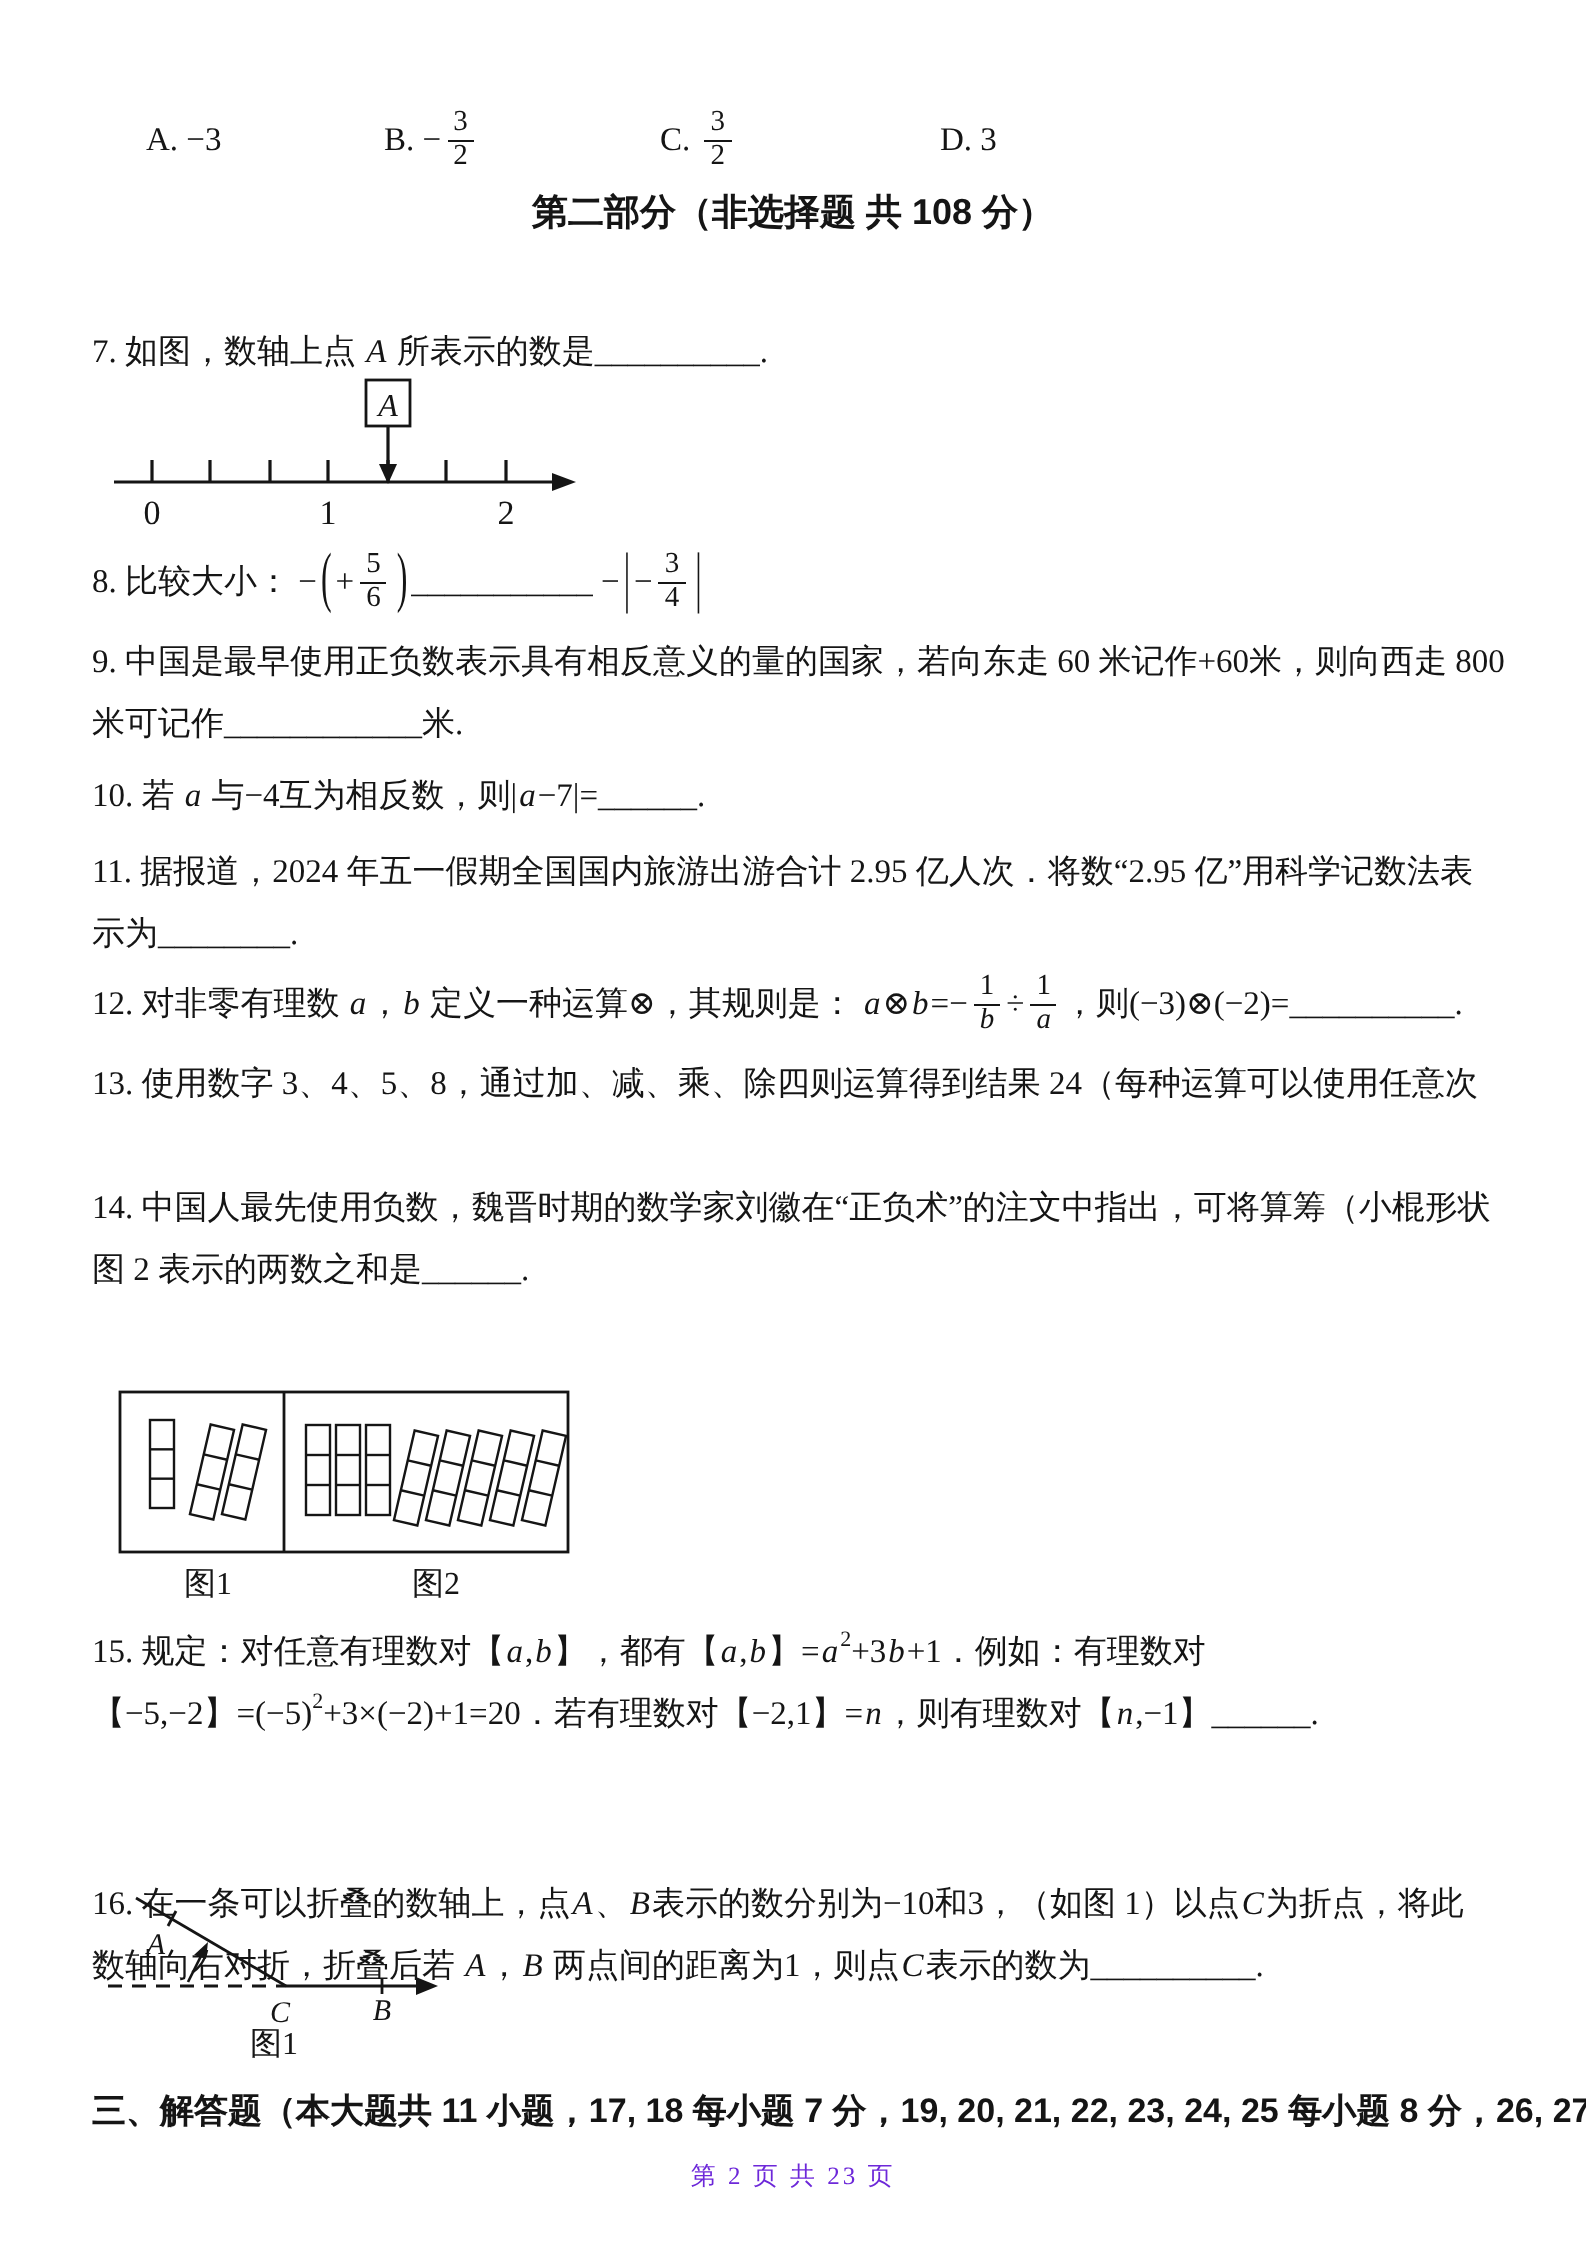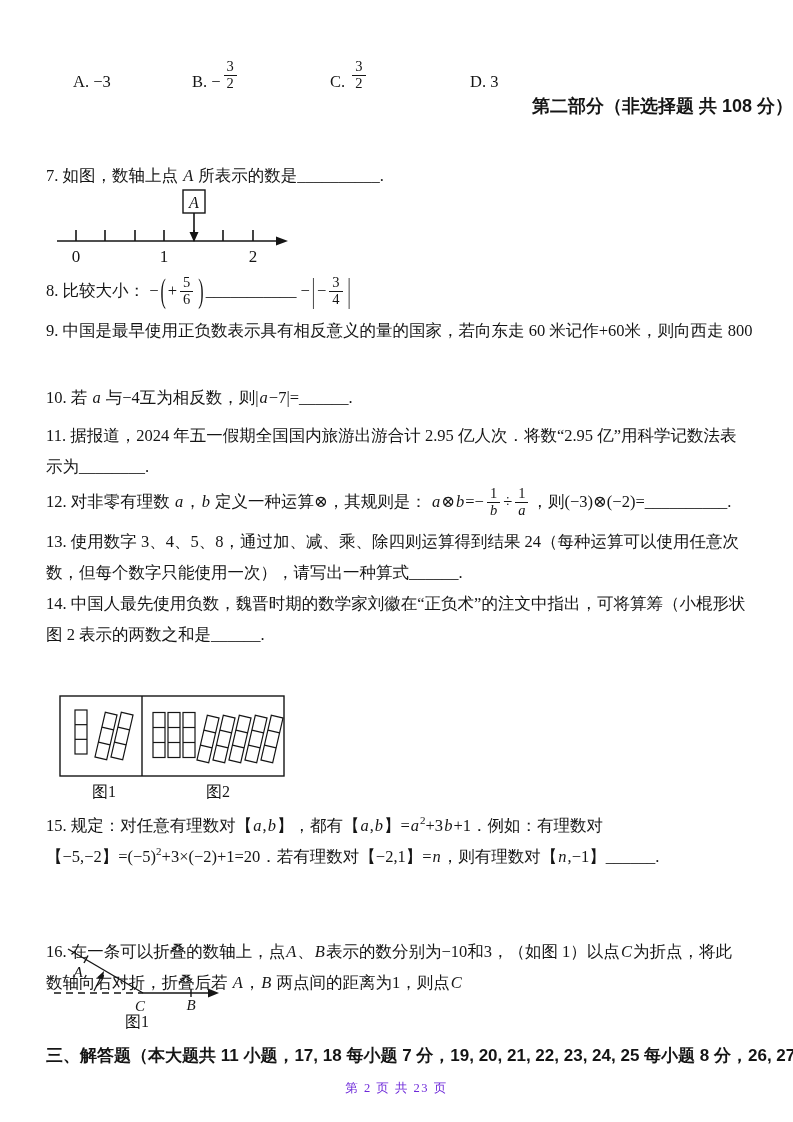--- a/index.html
+++ b/index.html
@@ -14,22 +14,22 @@
   .line.tall { height:46px;text-align:center; }
   .line.med { height:40px; }
   .t  { white-space:pre; }
   .it { font-style:italic; padding:0 1px; white-space:pre; }
   .sup { font-size:11px; align-self:flex-start; margin-top:4px; }
   .big { display:inline-block; font-size:16px; transform:scaleY(2.1); margin:0 2px; font-weight:400; }
   .frac { display:inline-flex; flex-direction:column; align-items:center; font-size:14.5px; line-height:1.1; margin:0 3px; }
   .frac .num { border-bottom:1.3px solid #151515; padding:0 3px; }
   .frac .den { padding:0 3px; }
   .frac .it  { font-style:italic; }
-  .opt { position:absolute; top:0; height:44px; display:flex; align-items:flex-end; font-size:16.5px; white-space:pre; }
-  .part2 { left:0; width:100%; text-align:right; font-weight:700; font-size:18px;
+  .opt { position:absolute; top:0; height:44px; display:flex; align-items:center; font-size:16.5px; white-space:pre; }
+  .part2 { left:0; width:100%; text-align:center; font-weight:700; font-size:18px;
            font-family:"Liberation Sans","DejaVu Sans",sans-serif; }
   .headline { font-weight:700; font-size:17px; font-family:"Liberation Sans","DejaVu Sans",sans-serif; white-space:pre; }
   .footer { left:0; width:100%; text-align:center; font-size:12.5px; color:#6d28d9; letter-spacing:1.5px; }
   svg text { font-family:"Liberation Serif","DejaVu Serif",serif; fill:#151515; }
   svg text.itl { font-style:italic; }
 </style>
 </head>
 <body>
 
 <div class="page">
@@ -67,38 +67,38 @@
     <text x="114" y="76" text-anchor="middle" font-size="17">1</text>
     <text x="203" y="76" text-anchor="middle" font-size="17">2</text>
   </svg>
 
   <div class="abs qblock" style="top:268px">
     <div class="line tall"><span class="t">8. 比较大小： −</span><span class="big">(</span><span class="t">+</span><span class="frac"><span class="num">5</span><span class="den">6</span></span><span class="big">)</span><span class="t">___________ −</span><span class="big">|</span><span class="t">−</span><span class="frac"><span class="num">3</span><span class="den">4</span></span><span class="big">|</span></div>
   </div>
 
   <div class="abs qblock" style="top:315px">
     <div class="line"><span class="t">9. 中国是最早使用正负数表示具有相反意义的量的国家，若向东走 60 米记作+60米，则向西走 800</span></div>
+    <div class="line"><span class="t">米可记作____________米.</span></div>
   </div>
 
   <div class="abs qblock" style="top:382px">
     <div class="line"><span class="t">10. 若 </span><span class="it">a</span><span class="t"> 与−4互为相反数，则|</span><span class="it">a</span><span class="t">−7|=______.</span></div>
   </div>
 
   <div class="abs qblock" style="top:420px">
     <div class="line"><span class="t">11. 据报道，2024 年五一假期全国国内旅游出游合计 2.95 亿人次．将数“2.95 亿”用科学记数法表</span></div>
     <div class="line"><span class="t">示为________.</span></div>
   </div>
 
   <div class="abs qblock" style="top:482px">
     <div class="line med"><span class="t">12. 对非零有理数 </span><span class="it">a</span><span class="t">，</span><span class="it">b</span><span class="t"> 定义一种运算⊗，其规则是： </span><span class="it">a</span><span class="t">⊗</span><span class="it">b</span><span class="t">=−</span><span class="frac"><span class="num">1</span><span class="den it">b</span></span><span class="t">÷</span><span class="frac"><span class="num">1</span><span class="den it">a</span></span><span class="t">，则(−3)⊗(−2)=__________.</span></div>
   </div>
 
   <div class="abs qblock" style="top:526px">
     <div class="line"><span class="t">13. 使用数字 3、4、5、8，通过加、减、乘、除四则运算得到结果 24（每种运算可以使用任意次</span></div>
-    <div class="line"><span class="t">数，但每个数字只能使用一次），请写出一种算式______.</span></div>
   </div>
 
   <div class="abs qblock" style="top:588px">
     <div class="line"><span class="t">14. 中国人最先使用负数，魏晋时期的数学家刘徽在“正负术”的注文中指出，可将算筹（小棍形状</span></div>
     <div class="line"><span class="t">图 2 表示的两数之和是______.</span></div>
   </div>
 
   <svg class="abs" style="left:58px;top:692px" width="240" height="115" viewBox="0 0 240 115">
     <rect x="2" y="4" width="224" height="80" fill="none" stroke="#151515" stroke-width="1.4"></rect>
     <line x1="84" y1="4" x2="84" y2="84" stroke="#151515" stroke-width="1.4"></line>
@@ -165,21 +165,21 @@
     <text x="160" y="105" text-anchor="middle" font-size="16">图2</text>
   </svg>
 
   <div class="abs qblock" style="top:810px">
     <div class="line"><span class="t">15. 规定：对任意有理数对【</span><span class="it">a</span><span class="t">,</span><span class="it">b</span><span class="t">】，都有【</span><span class="it">a</span><span class="t">,</span><span class="it">b</span><span class="t">】=</span><span class="it">a</span><span class="sup">2</span><span class="t">+3</span><span class="it">b</span><span class="t">+1．例如：有理数对</span></div>
     <div class="line"><span class="t">【−5,−2】=(−5)</span><span class="sup">2</span><span class="t">+3×(−2)+1=20．若有理数对【−2,1】=</span><span class="it">n</span><span class="t">，则有理数对【</span><span class="it">n</span><span class="t">,−1】______.</span></div>
   </div>
 
   <div class="abs qblock" style="top:936px">
     <div class="line"><span class="t">16. 在一条可以折叠的数轴上，点</span><span class="it">A</span><span class="t">、</span><span class="it">B</span><span class="t">表示的数分别为−10和3，（如图 1）以点</span><span class="it">C</span><span class="t">为折点，将此</span></div>
-    <div class="line"><span class="t">数轴向右对折，折叠后若 </span><span class="it">A</span><span class="t">，</span><span class="it">B</span><span class="t"> 两点间的距离为1，则点</span><span class="it">C</span></div>
+    <div class="line"><span class="t">数轴向右对折，折叠后若 </span><span class="it">A</span><span class="t">，</span><span class="it">B</span><span class="t"> 两点间的距离为1，则点</span><span class="it">C</span><span class="t">表示的数为__________.</span></div>
   </div>
 
   <svg class="abs" style="left:36px;top:946px" width="210" height="90" viewBox="0 0 210 90">
     <g stroke="#151515" stroke-width="1.4" fill="none">
       <line x1="18" y1="47" x2="107" y2="47" stroke-dasharray="7,5"></line>
       <line x1="107" y1="47" x2="172" y2="47"></line>
       <line x1="32" y1="3" x2="107" y2="47"></line>
       <line x1="52" y1="9.5" x2="48" y2="17"></line>
       <line x1="155" y1="43" x2="155" y2="51"></line>
       <line x1="58" y1="45" x2="65" y2="31" stroke-width="1.3"></line>

